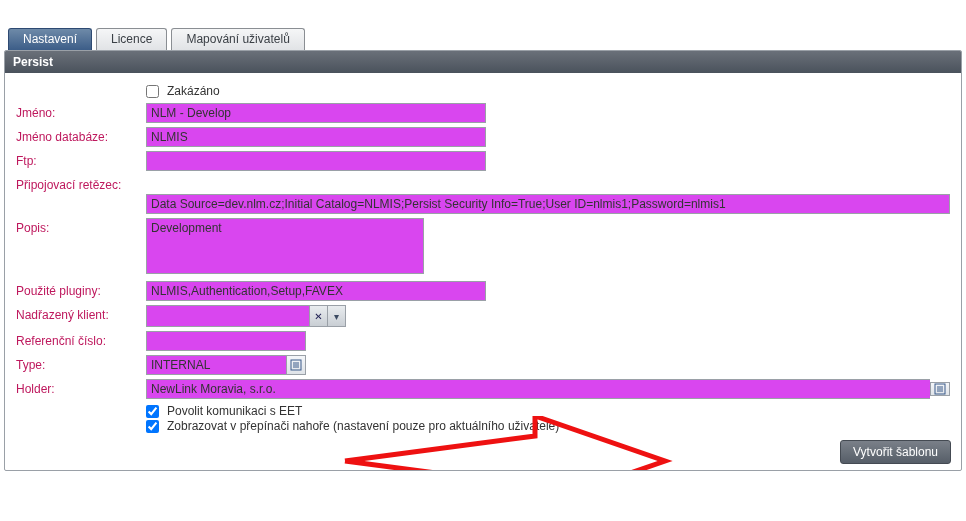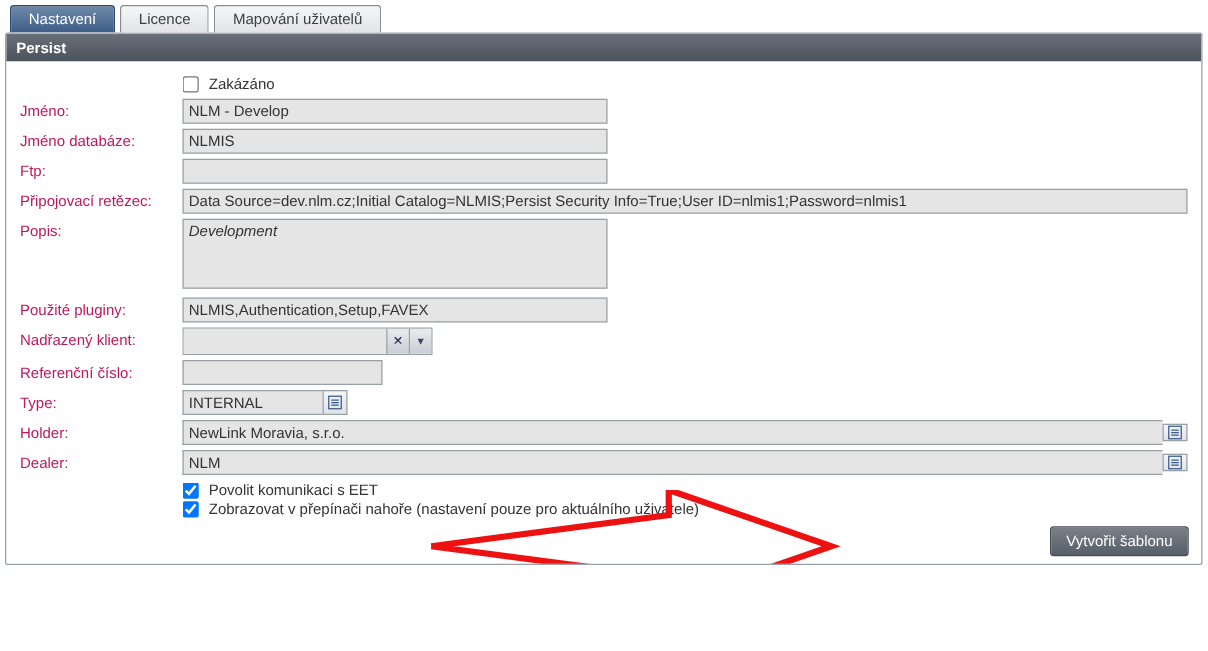--- a/index.html
+++ b/index.html
@@ -9,20 +9,21 @@
     font-family: Verdana, Geneva, sans-serif;
     font-size: 12px;
     background: #fff;
     color: #333;
     width: 966px;
   }
   .tabs {
     display: flex;
     gap: 0;
     padding-left: 4px;
+    margin-top: 24px;
   }
   .tab {
     border: 1px solid #8a8e93;
     border-bottom: none;
     padding: 3px 14px 4px 14px;
     margin-right: 4px;
     cursor: pointer;
     border-radius: 3px 3px 0 0;
     background: linear-gradient(#f5f6f7, #e1e3e6);
     color: #3b4046;
@@ -60,28 +61,28 @@
     width: 130px;
     white-space: nowrap;
     color: #be185d;
     padding-top: 5px !important;
   }
   input[type="text"], textarea {
     font-family: Verdana, Geneva, sans-serif;
     font-size: 12px;
     padding: 2px 4px;
     border: 1px solid #9aa0a7;
-    background: #e5e5e5;
+    background: #d946ef;
     color: #333;
     width: 100%;
   }
   .w340 { width: 340px !important; }
   .w160 { width: 160px !important; }
-  .wfull { width: 100%; }
-  textarea { height: 56px; resize: none; width: 340px; font-style: italic; }
+  .wfull { width: 100%; margin-top: 19px; }
+  textarea { height: 56px; resize: none; width: 278px; }
   .combo-wrap {
     display: inline-flex;
     align-items: stretch;
     border: 1px solid #9aa0a7;
     height: 22px;
     width: 200px;
     background: #fff;
     position: relative;
   }
   .combo-wrap .combo-text { flex: 1; border: none; padding: 2px 4px; }
@@ -107,21 +108,21 @@
   .picker-icon {
     width: 20px;
     border: 1px solid #9aa0a7;
     background: linear-gradient(#f4f6f9,#dfe3e8);
     display: flex;
     align-items: center;
     justify-content: center;
     cursor: pointer;
   }
   .picker-icon svg { width: 12px; height: 12px; }
-  .type-cell { display:flex; align-items:stretch; width:132px; }
+  .type-cell { display:flex; align-items:stretch; width:160px; }
   .type-cell input { flex:1; border-right:none; }
   .chk-row { display:flex; align-items:center; gap:4px; margin: 1px 0; }
   .chk-row input[type=checkbox]{ margin:0 4px 0 0; width:13px; height:13px; }
   .footer {
     display:flex;
     justify-content:flex-end;
     padding: 4px 2px 0 2px;
   }
   .btn {
     background: linear-gradient(#7a8089,#565e68);
@@ -243,36 +244,20 @@
                     <rect x="1" y="1" width="10" height="10" fill="none" stroke="#3a5a8a" stroke-width="1"></rect>
                     <line x1="3" y1="4" x2="9" y2="4" stroke="#3a5a8a"></line>
                     <line x1="3" y1="6" x2="9" y2="6" stroke="#3a5a8a"></line>
                     <line x1="3" y1="8" x2="9" y2="8" stroke="#3a5a8a"></line>
                   </svg>
             </div>
           </div>
         </td>
       </tr>
 
-      <tr>
-        <td class="label-cell">Dealer:</td>
-        <td>
-          <div class="picker-wrap">
-            <input type="text" value="NLM" style="">
-            <div class="picker-icon">
-              <svg viewBox="0 0 12 12">
-                    <rect x="1" y="1" width="10" height="10" fill="none" stroke="#3a5a8a" stroke-width="1"></rect>
-                    <line x1="3" y1="4" x2="9" y2="4" stroke="#3a5a8a"></line>
-                    <line x1="3" y1="6" x2="9" y2="6" stroke="#3a5a8a"></line>
-                    <line x1="3" y1="8" x2="9" y2="8" stroke="#3a5a8a"></line>
-                  </svg>
-            </div>
-          </div>
-        </td>
-      </tr>
 
       <tr>
         <td class="label-cell"></td>
         <td>
           <label class="chk-row">
             <input type="checkbox" checked="" style="">
             <span>Povolit komunikaci s EET</span>
           </label>
           <label class="chk-row">
             <input type="checkbox" checked="" style="">

